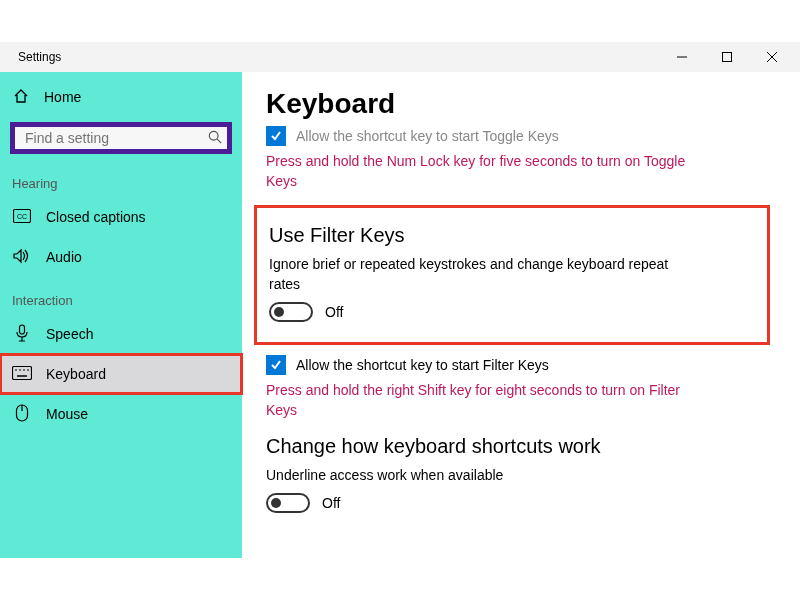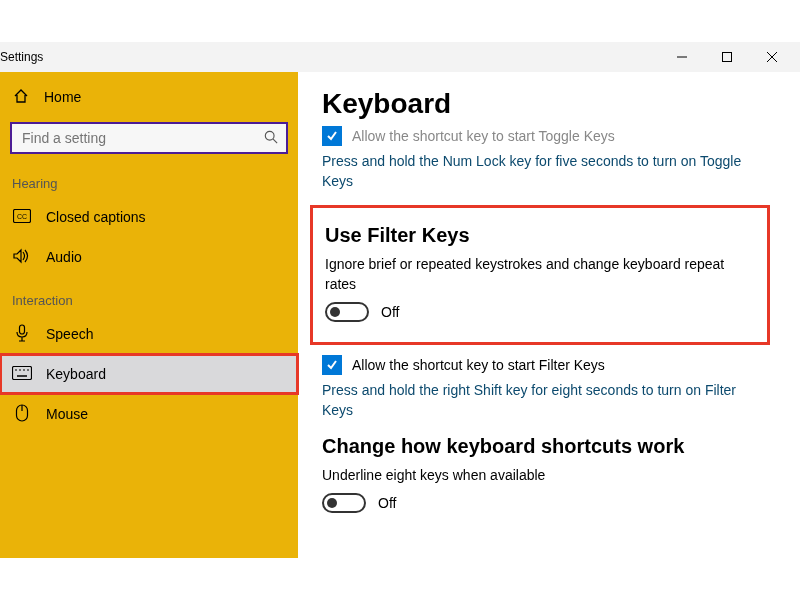--- a/index.html
+++ b/index.html
@@ -28,21 +28,21 @@
     bottom: 42px;
     display: flex;
     flex-direction: column;
   }
   
   .titlebar {
     height: 30px;
     display: flex;
     align-items: center;
     justify-content: space-between;
-    padding: 0 6px 0 0;
+    padding: 0 6px 0 18px;
     background: #f3f3f3;
     font-size: 12px;
     color: #000;
   }
   .titlebar .caption-buttons {
     display: flex;
     gap: 0;
   }
   .caption-btn {
     width: 45px;
@@ -53,22 +53,22 @@
     color: #000;
   }
   .caption-btn svg { display: block; }
   .body {
     flex: 1;
     display: flex;
     min-height: 0;
   }
   
   .nav {
-    width: 298px;
-    background: #eab308;
+    width: 242px;
+    background: #5eead4;
     display: flex;
     flex-direction: column;
     padding-top: 6px;
     box-sizing: border-box;
   }
   .nav-home {
     height: 38px;
     display: flex;
     align-items: center;
     gap: 14px;
@@ -77,21 +77,21 @@
   }
   .nav-home .nav-icon { width: 18px; text-align: center; }
   .nav-home span.label { font-size: 14px; }
   .search-wrap {
     margin: 6px 10px 6px 10px;
   }
   .search {
     width: 100%;
     height: 32px;
     box-sizing: border-box;
-    border: 2px solid #4c1d95;
+    border: 5px solid #4c1d95;
     background: #f7f7f7;
     display: flex;
     align-items: center;
     padding: 0 8px;
     justify-content: space-between;
   }
   .search input {
     border: none;
     background: transparent;
     outline: none;
@@ -157,28 +157,28 @@
     background: #0078d7;
     display: flex;
     align-items: center;
     justify-content: center;
     flex-shrink: 0;
   }
   .checkbox svg { display: block; }
   .check-row .lbl { font-size: 14px; color: #000; }
   .desc {
     font-size: 14px;
-    color: #0c4a6e;
+    color: #be185d;
     margin: 6px 0 14px 0;
     line-height: 1.4;
     max-width: 430px;
   }
   .subheading {
     font-size: 20px;
-    font-weight: 700;
+    font-weight: 400;
     margin: 6px 0 8px 0;
   }
   .plain {
     font-size: 14px;
     color: #000;
     margin: 4px 0 6px 0;
     line-height: 1.4;
     max-width: 430px;
   }
   .toggle-row {
@@ -356,21 +356,21 @@
           <div class="checkbox">
             <svg width="12" height="12" viewBox="0 0 12 12">
                 <polyline points="2,6 5,9 10,2" fill="none" stroke="#fff" stroke-width="2"></polyline>
               </svg>
           </div>
           <span class="lbl">Allow the shortcut key to start Filter Keys</span>
         </div>
         <div class="desc">Press and hold the right Shift key for eight seconds to turn on Filter Keys</div>
 
         <div class="subheading" style="margin-top:12px;">Change how keyboard shortcuts work</div>
-        <div class="plain">Underline eight keys when available</div>
+        <div class="plain">Underline access work when available</div>
         <div class="toggle-row">
           <div class="toggle">
               <div class="knob"></div>
             </div>
           <span class="state">Off</span>
         </div>
 
       </div>
     </div>
 

